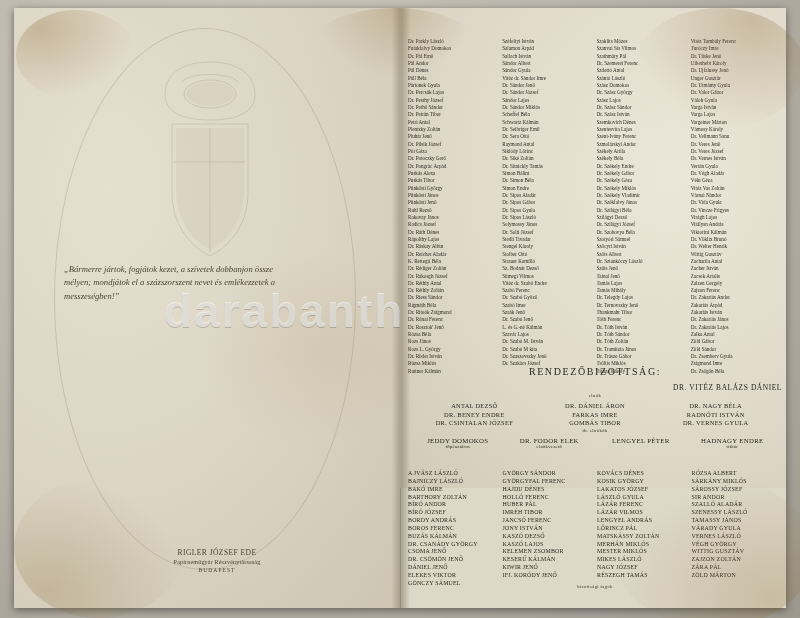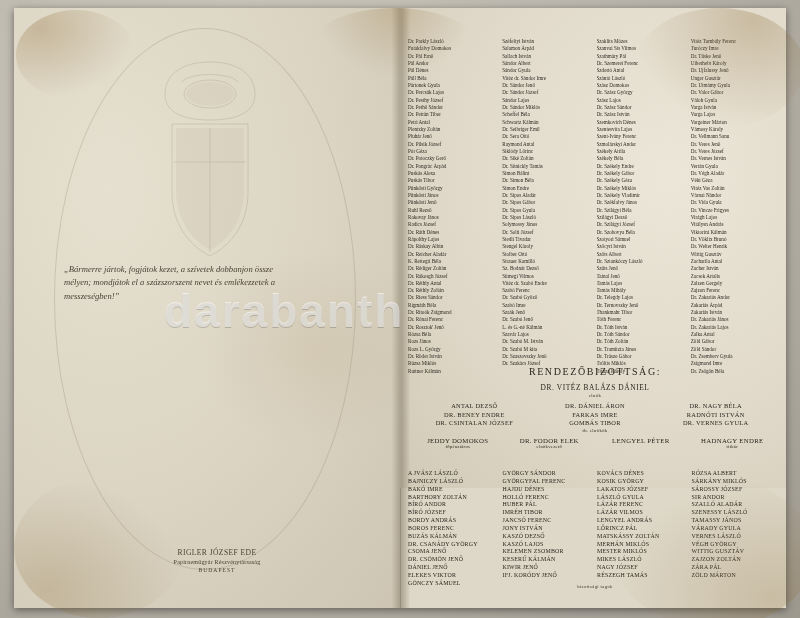--- a/index.html
+++ b/index.html
@@ -91,21 +91,21 @@
     font-size:5.1px;line-height:1.44;white-space:nowrap;
     overflow:hidden;
   }
   
   .committee{
     position:absolute;left:8px;top:358px;width:374px;color:#2b271f;
   }
   .com-title{
     text-align:center;font-size:10px;letter-spacing:1.6px;margin-bottom:6px;
   }
-  .chair{text-align:center;font-size:7.4px;letter-spacing:.6px;}
+  .chair{text-align:right;font-size:7.4px;letter-spacing:.6px;}
   .role{text-align:center;font-size:4.6px;letter-spacing:.4px;margin-top:1px;margin-bottom:4px;}
   .row3{display:flex;justify-content:space-between;font-size:6.4px;letter-spacing:.3px;margin:0 6px 1.5px;}
   .row3 span{flex:1;text-align:center;}
   .row2{display:flex;justify-content:space-between;font-size:6.8px;letter-spacing:.3px;margin:0 4px;}
   .row2 span{flex:1;text-align:center;}
   .members{
     position:absolute;left:8px;top:462px;width:374px;
     display:flex;gap:4px;color:#2b271f;
   }
   .memcol{flex:1;}

